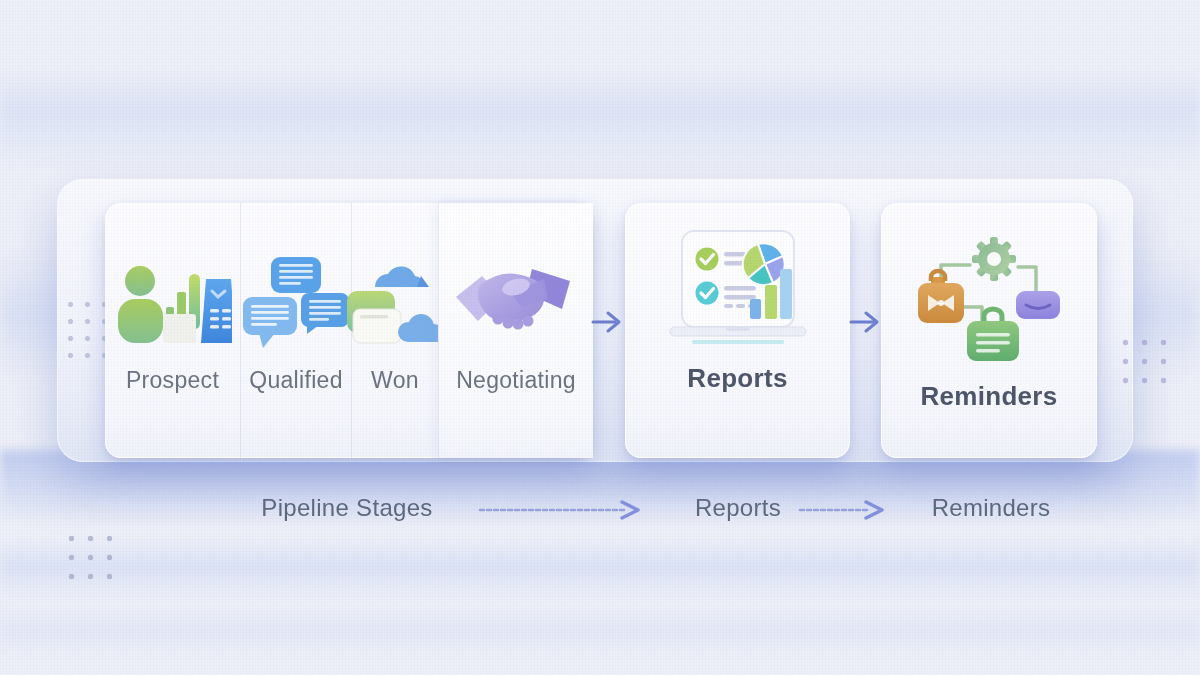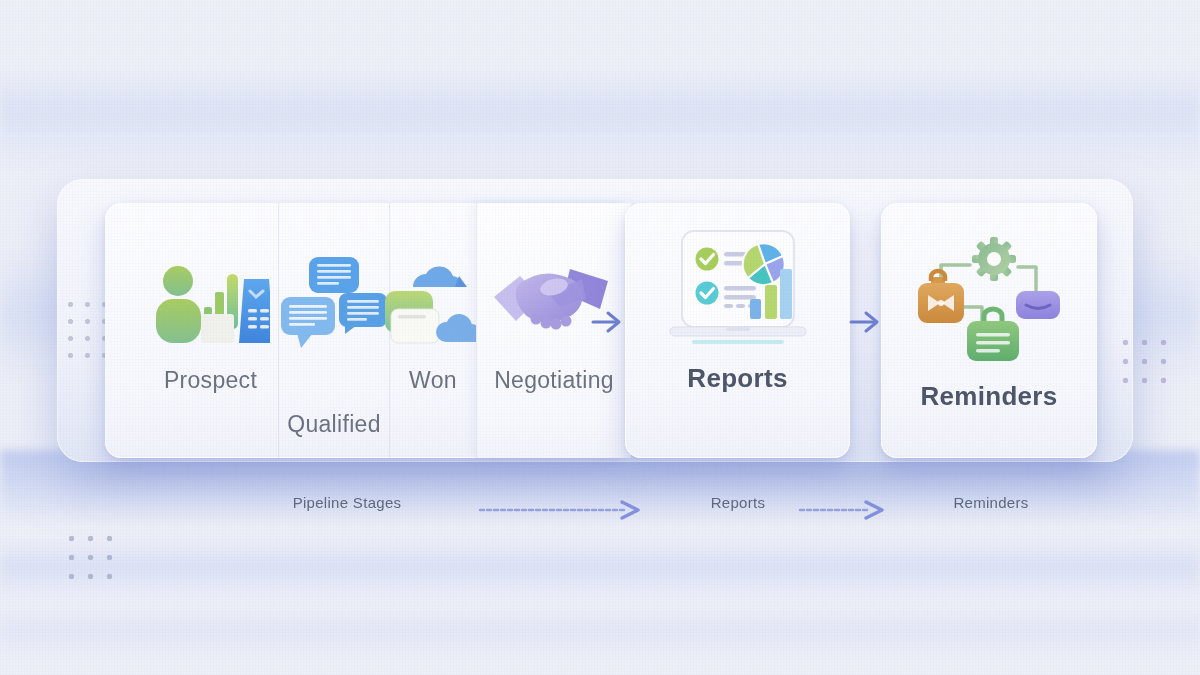--- a/index.html
+++ b/index.html
@@ -21,41 +21,41 @@
 
   .outer-panel{position:absolute;left:57px;top:179px;width:1076px;height:283px;z-index:2;
     border-radius:26px;
     background:linear-gradient(180deg,#f8f9fd 0%,#f2f4fb 55%,#e2e7f6 100%);
     box-shadow:0 24px 46px rgba(139,155,216,.5), inset 0 0 0 1px rgba(255,255,255,.65);}
 
   .card{position:absolute;z-index:3;border-radius:16px;
     background:linear-gradient(180deg,#fdfdff 0%,#f7f8fd 78%,#f1f3fa 100%);
     box-shadow:0 14px 26px rgba(126,142,208,.38),0 2px 6px rgba(140,155,215,.22), inset 0 0 0 1px rgba(255,255,255,.8);}
 
-  .stage-card{left:105px;top:203px;width:487px;height:255px;display:flex;padding-left:38px;}
+  .stage-card{left:105px;top:203px;width:487px;height:255px;display:flex;}
   .stage-col{flex:none;display:flex;flex-direction:column;align-items:center;position:relative;}
   .stage-col + .stage-col{border-left:1px solid rgba(173,182,218,.26);}
   .col-prospect{width:135px;}
-  .col-qualified{width:110px;gap:44px;}
+  .col-qualified{width:110px;}
   .col-negotiating{width:154px;background:linear-gradient(180deg,#ffffff 0%,#f9fafd 80%,#f3f5fb 100%);
     box-shadow:-5px 0 10px rgba(150,162,212,.10),5px 0 10px rgba(150,162,212,.10);}
   .col-won{width:86px;}
   .stage-icon{height:148px;display:flex;align-items:flex-end;justify-content:center;padding-top:26px;box-sizing:border-box;}
   .stage-label{margin-top:16px;font-size:23px;font-weight:400;color:#6a7280;letter-spacing:.3px;white-space:nowrap;}
 
   .reports-card{left:625px;top:203px;width:225px;height:255px;display:flex;flex-direction:column;align-items:center;}
   .reminders-card{left:881px;top:203px;width:216px;height:255px;display:flex;flex-direction:column;align-items:center;}
   .big-icon{margin-top:24px;display:flex;justify-content:center;}
   .card-label{margin-top:14px;font-size:26px;font-weight:700;color:#4c5568;letter-spacing:.3px;}
 
   .arrow-mid{position:absolute;z-index:3;}
   .arrow-mid-1{left:591px;top:308px;}
   .arrow-mid-2{left:849px;top:308px;}
 
-  .legend-item{position:absolute;z-index:4;font-size:15px;color:#5c687e;letter-spacing:.3px;text-align:center;}
+  .legend-item{position:absolute;z-index:4;font-size:24px;color:#5c687e;letter-spacing:.3px;text-align:center;}
   .legend-pipeline{left:227px;top:494px;width:240px;}
   .legend-reports{left:663px;top:494px;width:150px;}
   .legend-reminders{left:908px;top:494px;width:166px;}
   .legend-arrow{position:absolute;z-index:4;}
   .legend-arrow-long{left:476px;top:499px;}
   .legend-arrow-short{left:796px;top:499px;}
 
   .dots{position:absolute;pointer-events:none;}
   .dots-left{left:62px;top:296px;width:52px;height:70px;z-index:2;
     background-image:radial-gradient(circle,rgba(148,154,188,.5) 2.2px,transparent 2.9px);background-size:17px 17px;}

